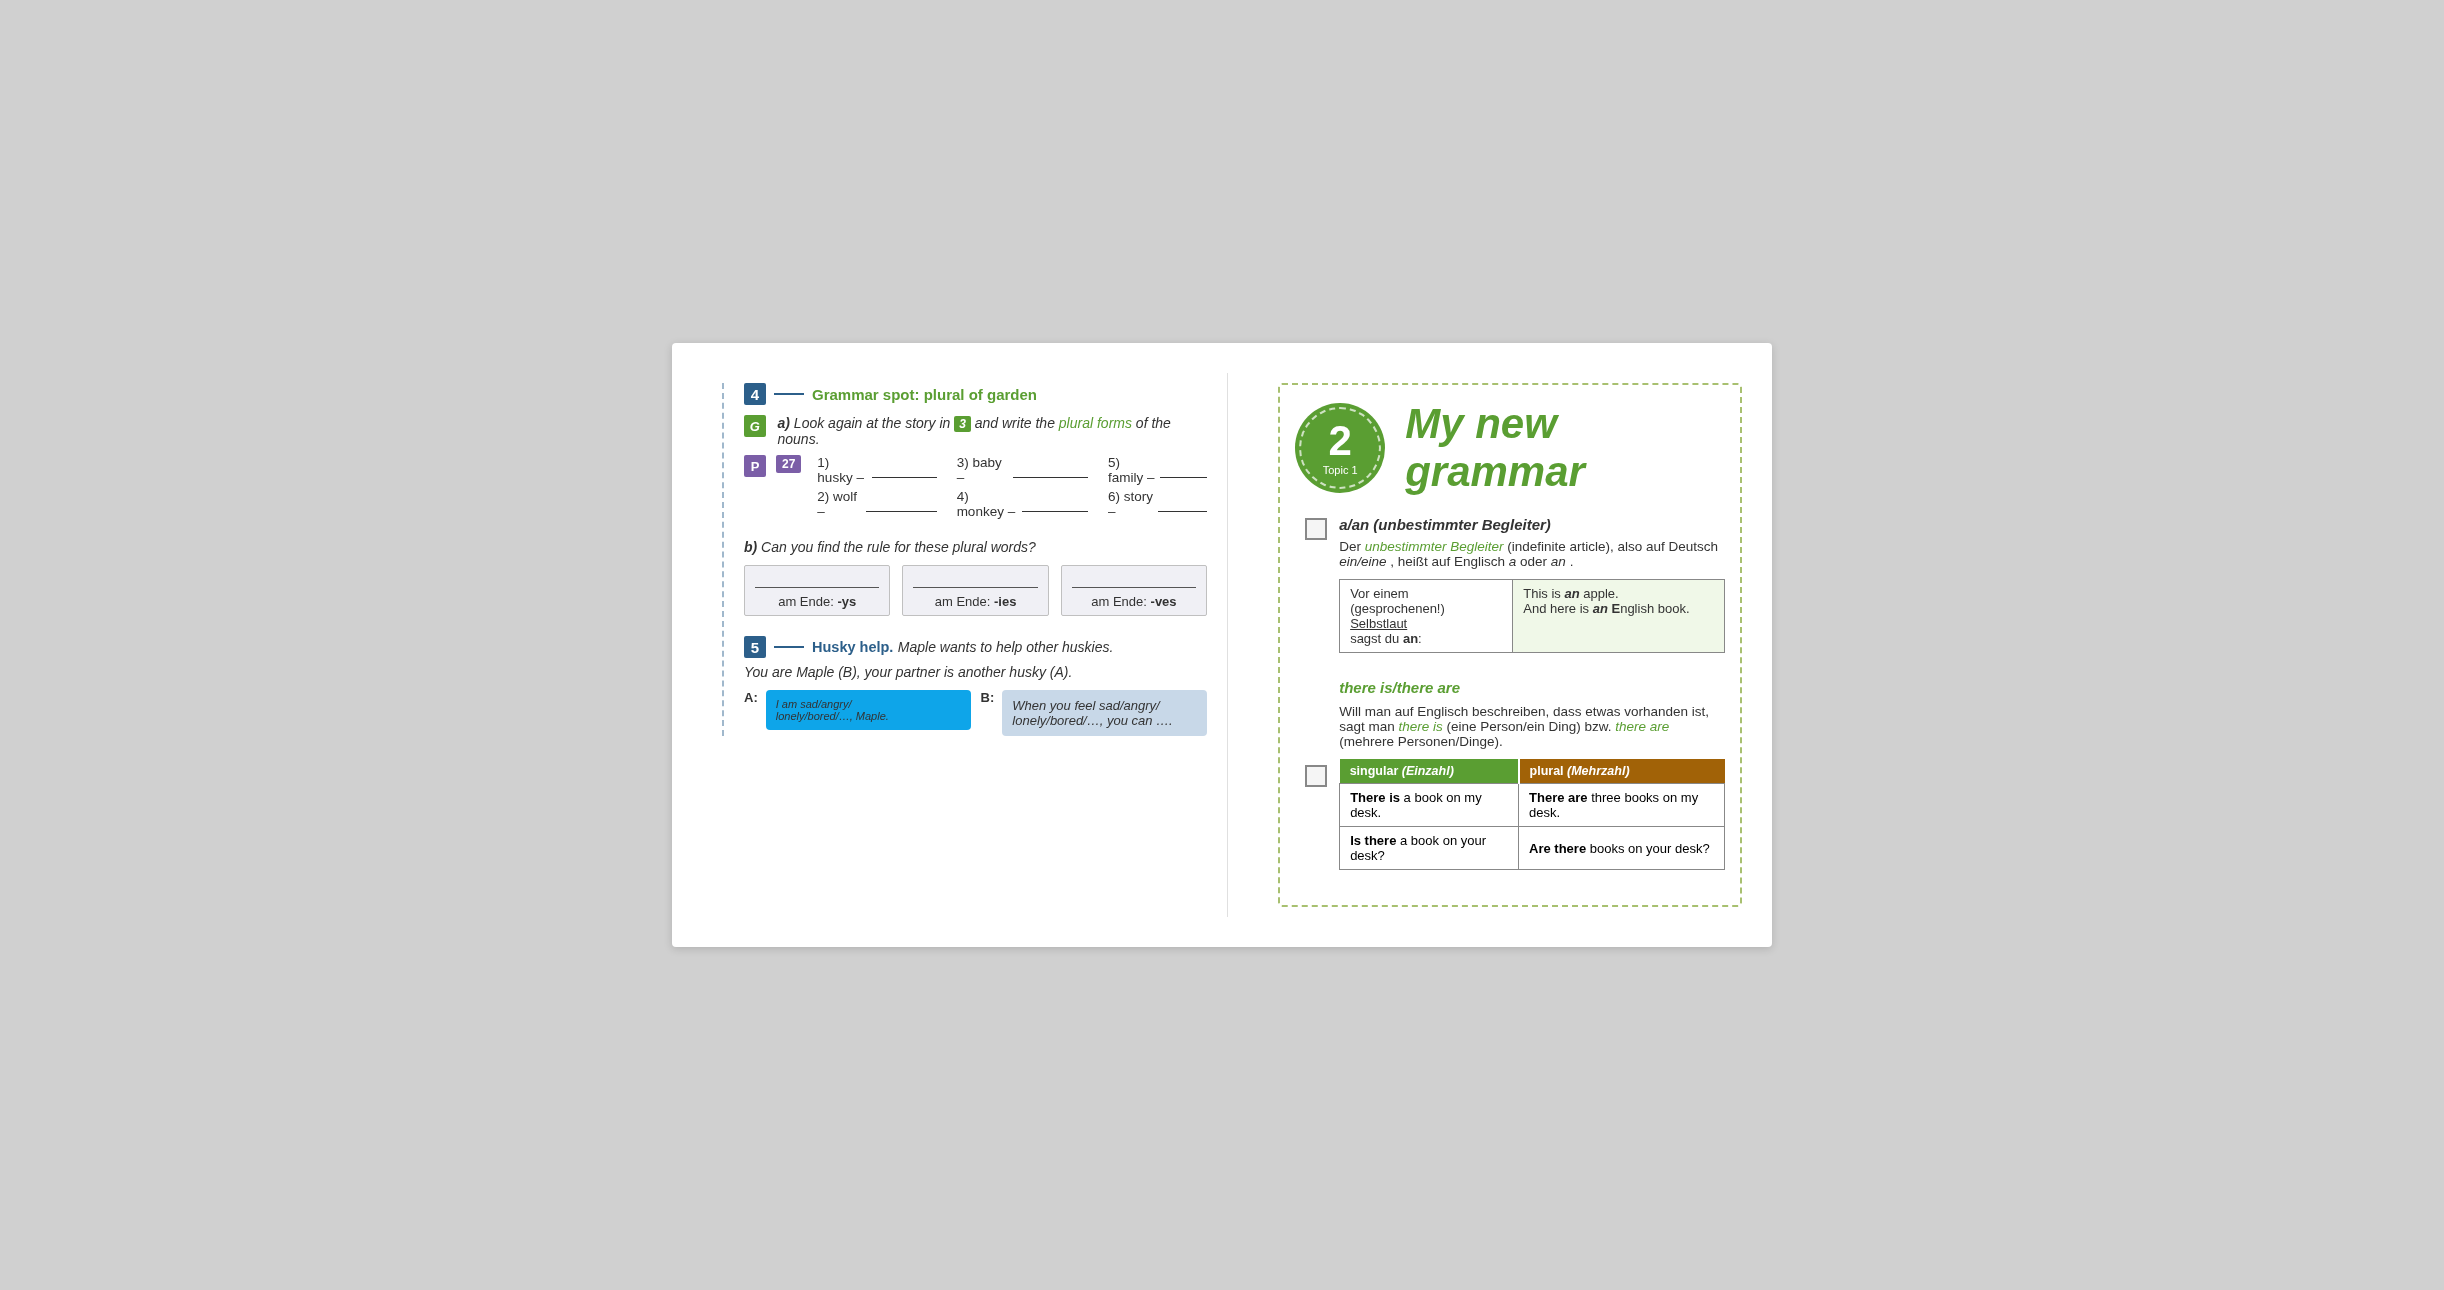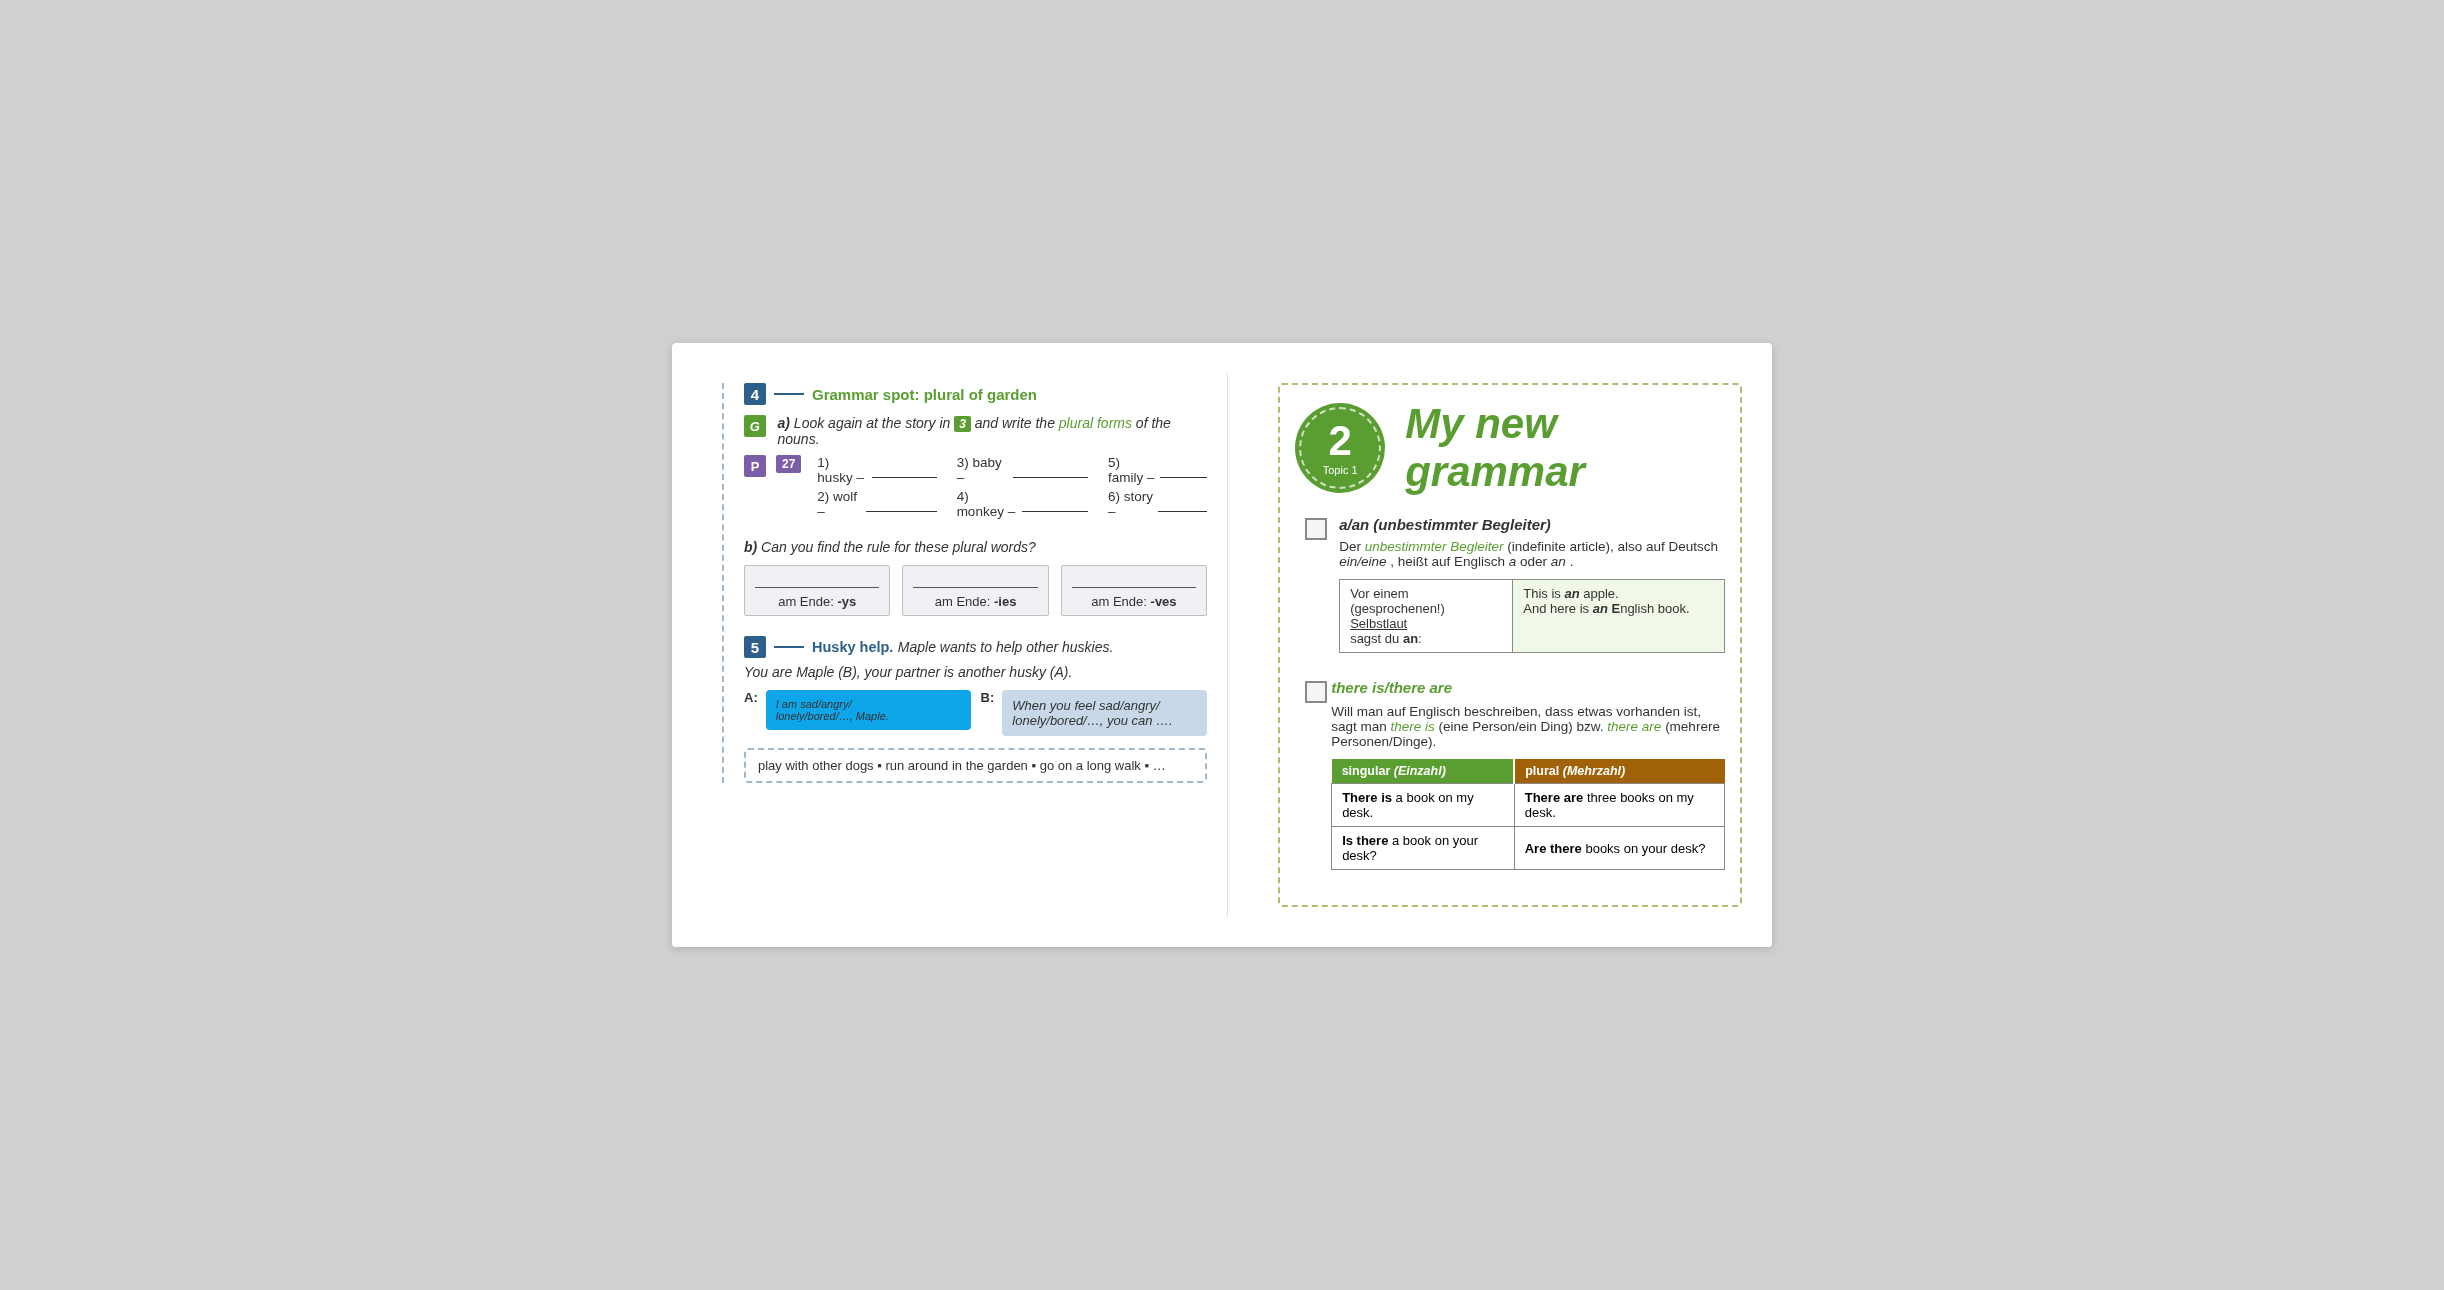--- a/index.html
+++ b/index.html
@@ -371,22 +371,22 @@
       background: #a16207;
       color: white;
     }
     .there-table td {
       border: 1px solid #888;
       padding: 6px 10px;
       background: #ffffff;
     }
     .there-section-wrapper {
       display: flex;
-      align-items: flex-start;
-      gap: 4px;
+      align-items: center;
+      gap: 12px;
     }
     .dashed-right-edge {
       border: 2px dashed #a8c070;
       border-radius: 4px;
       padding: 15px 15px 15px 15px;
     }
   </style>
 </head>
 <body>
 
@@ -477,21 +477,20 @@
         <div class="dialogue-section">
           <div style="display:flex;align-items:flex-start;gap:4px;flex:1;">
             <span class="dialogue-label">A:</span>
             <div class="dialogue-bubble-a">I am sad/angry/<br>lonely/bored/…, Maple.</div>
           </div>
           <div style="display:flex;align-items:flex-start;gap:4px;flex:1;">
             <span class="dialogue-label">B:</span>
             <div class="dialogue-bubble-b">When you feel sad/angry/<br>lonely/bored/…, you can ….</div>
           </div>
         </div>
-        <div class="suggestions-box">play with other dogs ▪ run around in the garden ▪ go on a long walk ▪ …</div>
       </div>
     </div>
   </div>
 
   <div class="right-side">
     <div class="dashed-right-edge">
 
       <div class="grammar-header">
         <div class="topic-circle">
           <span class="topic-number">2</span>

